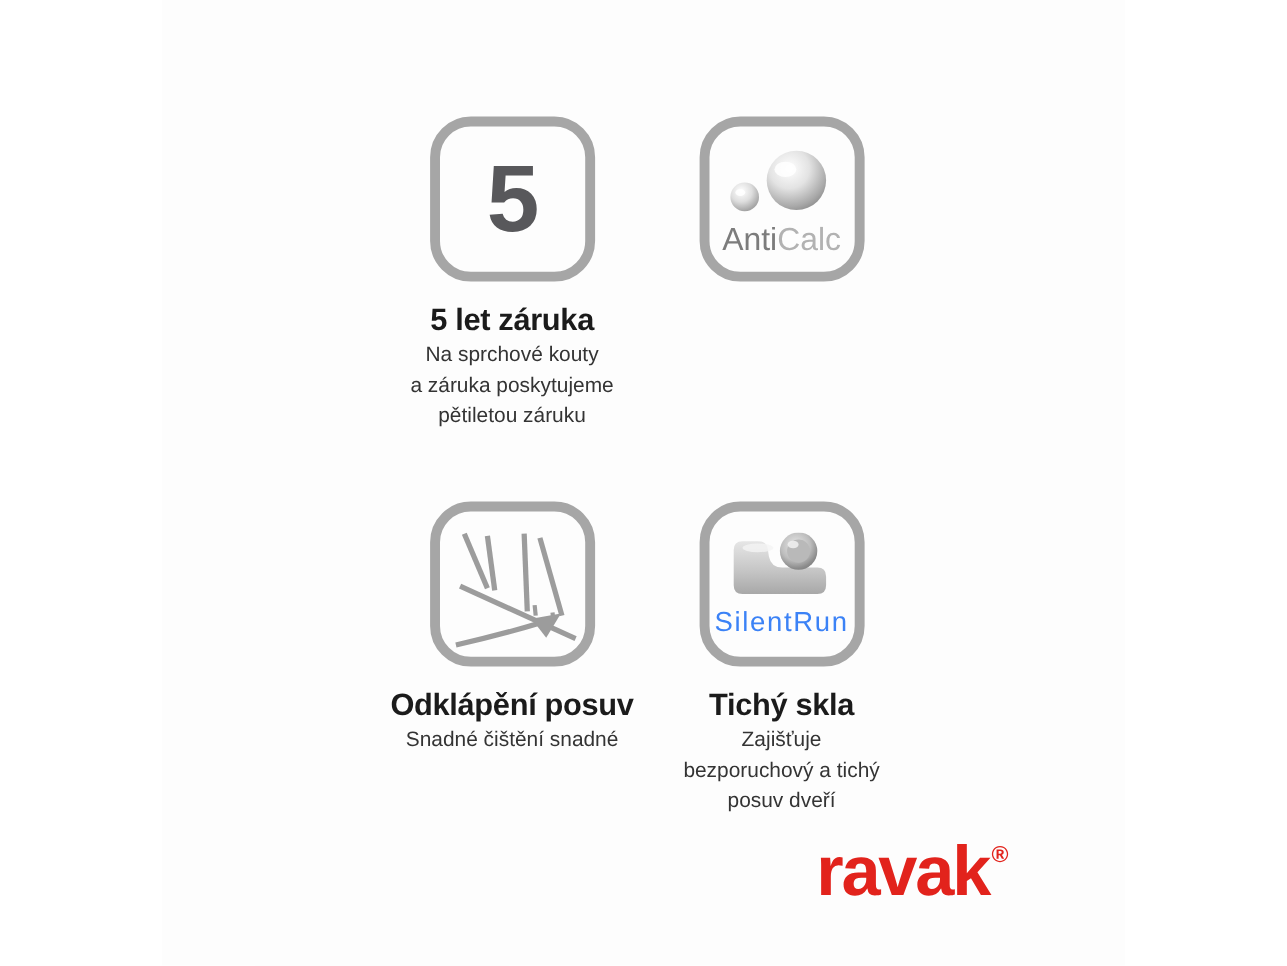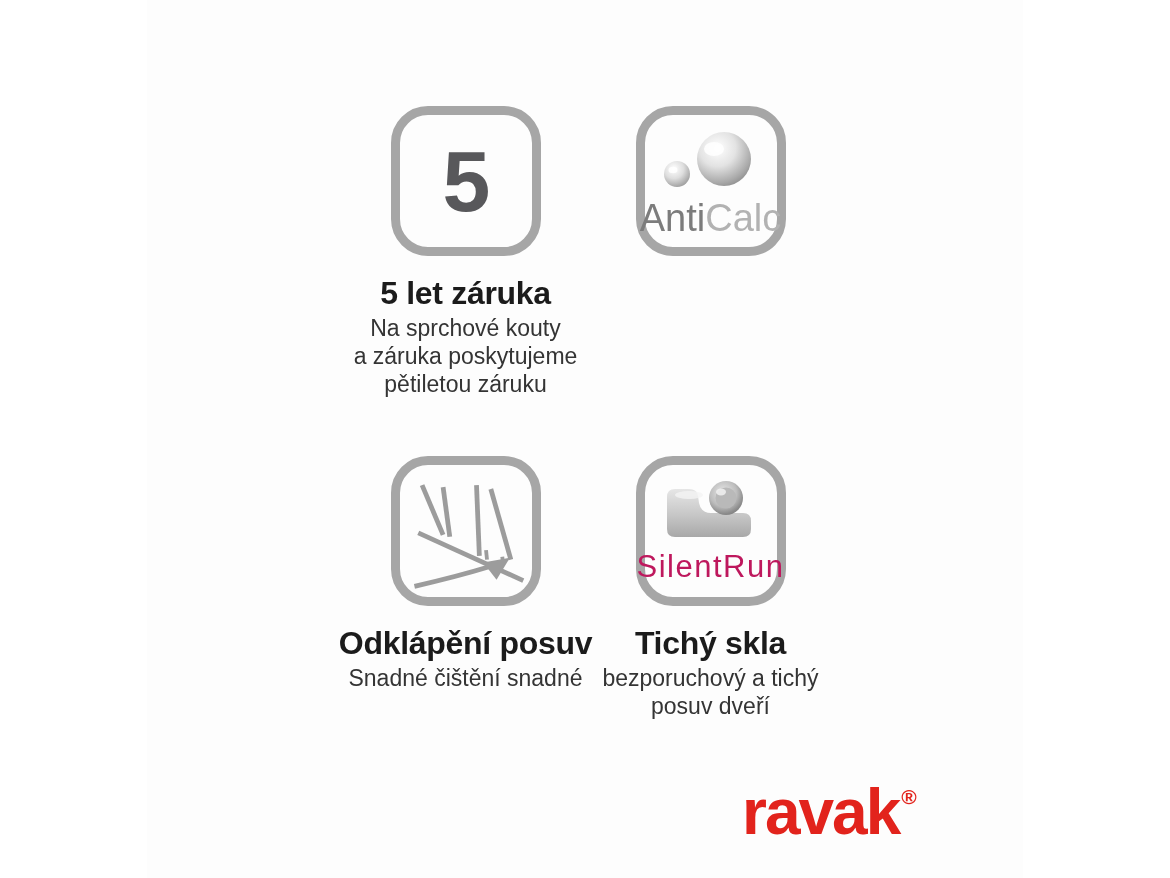--- a/index.html
+++ b/index.html
@@ -24,38 +24,38 @@
     width:150px;height:150px;box-sizing:border-box;
     border:9px solid #a6a6a6;border-radius:37px;
     display:flex;flex-direction:column;align-items:center;justify-content:center;
     background:transparent;
   }
   .badge .digit{
     font-size:86px;font-weight:bold;color:#58585b;line-height:1;
     letter-spacing:-2px;
   }
   .badge-label{
-    font-size:38px;color:#8d8d8d;line-height:1;margin-top:6px;white-space:nowrap;
+    font-size:29px;color:#8d8d8d;line-height:1;margin-top:6px;white-space:nowrap;
   }
   .badge-label .part1{color:#7c7c7c;}
   .badge-label .part2{color:#b2b2b2;}
-  .silent-label{font-size:31px;letter-spacing:1.5px;margin-top:8px;color:#be185d;}
+  .silent-label{font-size:25px;letter-spacing:1.5px;margin-top:8px;color:#3b82f6;}
 
   .feature-title{
     margin:19px 0 2px 0;
-    font-size:32px;font-weight:bold;color:#1b1b1b;
+    font-size:28px;font-weight:bold;color:#1b1b1b;
     letter-spacing:-0.3px;white-space:nowrap;text-align:center;
   }
   .feature-desc{text-align:center;}
   .feature-desc .line{
-    font-size:23px;color:#343434;line-height:28px;white-space:nowrap;
+    font-size:19px;color:#343434;line-height:28px;white-space:nowrap;
   }
 
   .logo{
-    position:absolute;left:742px;top:780px;
+    position:absolute;left:742px;top:760px;
     color:#e2231c;
     font-weight:bold;
     font-size:64px;
     letter-spacing:-2px;
     line-height:1;
     white-space:nowrap;
   }
   .logo .reg{
     font-size:21px;letter-spacing:0;
     vertical-align:super;position:relative;top:-8px;left:2px;
@@ -167,20 +167,21 @@
           <ellipse cx="30" cy="14" rx="14" ry="4" fill="#f4f4f4" opacity="0.8"></ellipse>
 
           <circle cx="67" cy="17" r="17" fill="url(#rollerGrad)"></circle>
           <circle cx="67" cy="17" r="10.5" fill="#b9b9b9"></circle>
           <ellipse cx="62" cy="11" rx="5" ry="3.4" fill="#eeeeee" opacity="0.9"></ellipse>
         </svg>
         <div class="badge-label silent-label">SilentRun</div>
       </div>
       <div class="feature-title">Tichý skla</div>
       <div class="feature-desc">
+        <div class="line">Zajišťuje</div>
         <div class="line">bezporuchový a tichý</div>
         <div class="line">posuv dveří</div>
       </div>
     </div>
 
   </div>
 
   <div class="logo">
     <span>ravak</span><span class="reg">®</span>
   </div>

